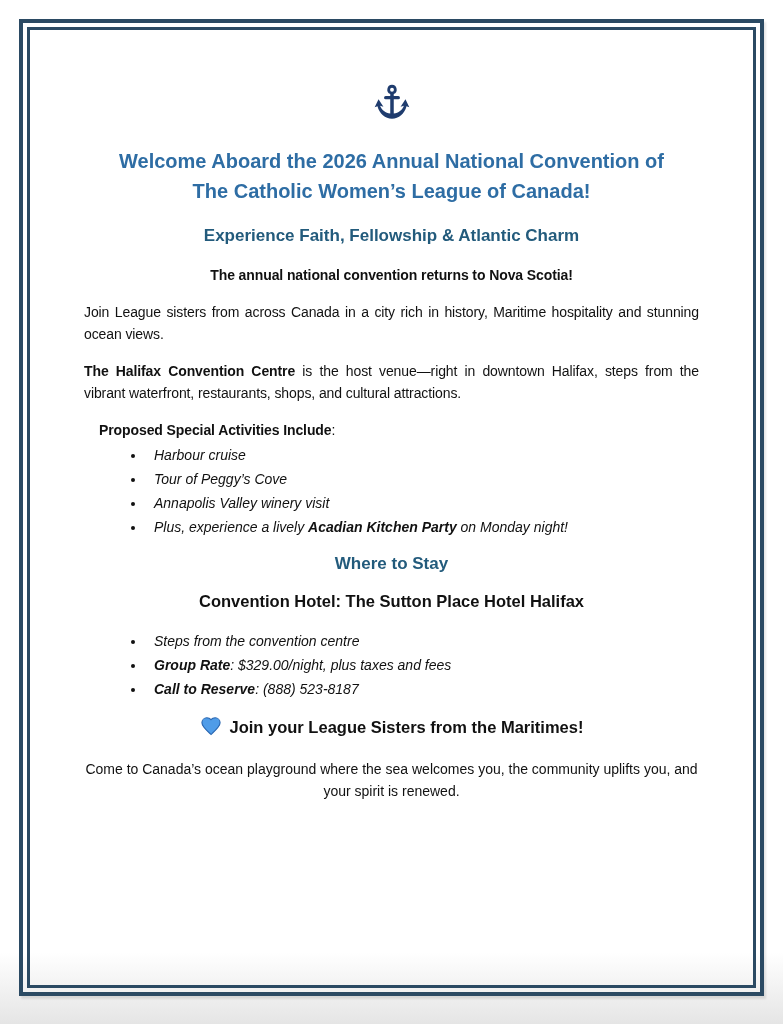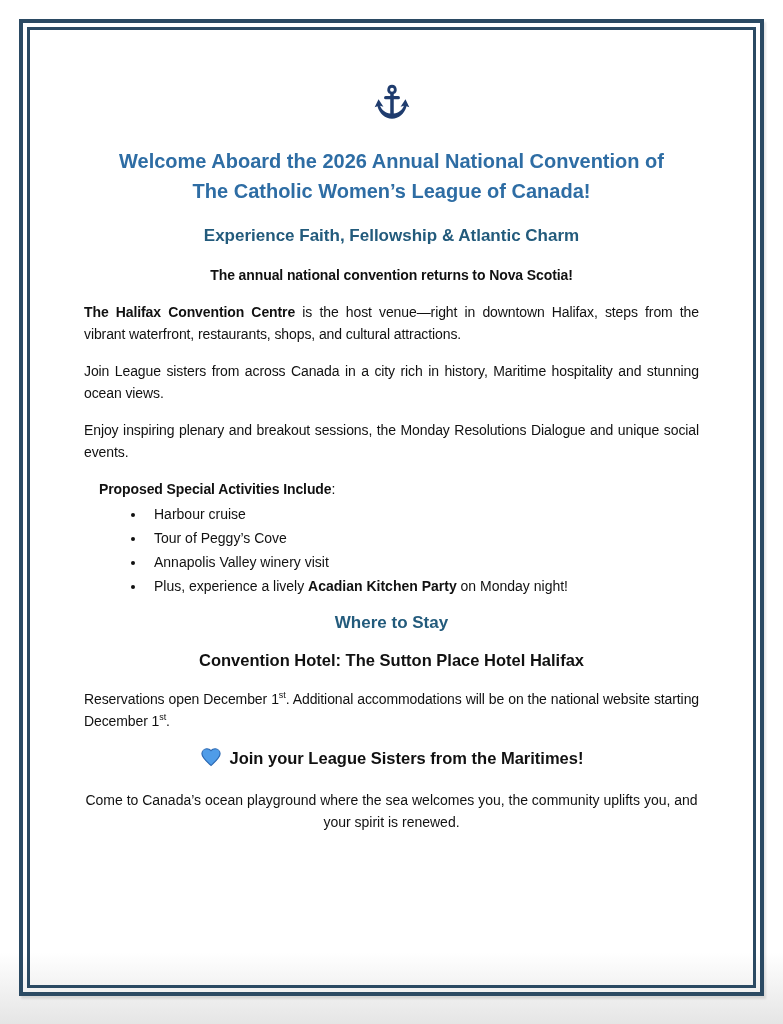--- a/index.html
+++ b/index.html
@@ -57,20 +57,21 @@
     line-height: 22px;
     letter-spacing: -0.1px;
   }
   p.body-text { margin-bottom: 15px; }
   .justify { text-align: justify; }
   .lead-bold { font-weight: bold; text-align: center; }
   ul.bullets {
     list-style: disc;
     padding-left: 62px;
     margin-bottom: 15px;
+    font-style: italic;
   }
   ul.bullets li {
     font-size: 14px;
     line-height: 24px;
     padding-left: 8px;
   }
   .hotel-heading {
     font-weight: bold;
     font-size: 16.5px;
     text-align: center;
@@ -108,41 +109,44 @@
       <div class="page-title">
         <div>Welcome Aboard the 2026 Annual National Convention of</div>
         <div>The Catholic Women’s League of Canada!</div>
       </div>
 
 
       <div class="section-heading">Experience Faith, Fellowship &amp; Atlantic Charm</div>
 
       <p class="body-text lead-bold">The annual national convention returns to Nova Scotia!</p>
 
+      <p class="body-text justify">Join League sisters from across Canada in a city rich in history, Maritime hospitality and stunning ocean views.</p>
+
       <p class="body-text justify"><span class="lead-bold">The Halifax Convention Centre</span><span> is the host venue—right in downtown Halifax, steps from the vibrant waterfront, restaurants, shops, and cultural attractions.</span></p>
 
-      <p class="body-text justify">Join League sisters from across Canada in a city rich in history, Maritime hospitality and stunning ocean views.</p>
-
-      <p class="body-text justify">Enjoy inspiring plenary and breakout sessions, the Monday Resolutions Dialogue and unique social events.</p>
 
       <div class="body-text" style="margin-bottom:2px;padding-left:15px;"><span class="lead-bold">Proposed Special Activities Include</span><span>:</span></div>
 
       <ul class="bullets">
         <li>Harbour cruise</li>
         <li>Tour of Peggy’s Cove</li>
         <li>Annapolis Valley winery visit</li>
         <li><span>Plus, experience a lively </span><span class="lead-bold">Acadian Kitchen Party</span><span> on Monday night!</span></li>
       </ul>
 
       <div class="section-heading">Where to Stay</div>
 
       <div class="hotel-heading">Convention Hotel: The Sutton Place Hotel Halifax</div>
 
+      <ul class="bullets">
+        <li>Steps from the convention centre</li>
+        <li><span class="lead-bold">Group Rate</span><span>: $329.00/night, plus taxes and fees</span></li>
+        <li><span class="lead-bold">Call to Reserve</span><span>: (888) 523-8187</span></li>
+      </ul>
 
-      <p class="body-text justify"><span>Reservations open December 1</span><sup>st</sup><span>. Additional accommodations will be on the national website starting December 1</span><sup>st</sup><span>.</span></p>
 
       <div class="join-line">
         <svg viewBox="0 0 24 22" xmlns="http://www.w3.org/2000/svg">
           <path d="M12 20.3l-1.45-1.32C5.4 14.36 2 11.28 2 7.5 2 4.42 4.42 2 7.5 2c1.74 0 3.41.81 4.5 2.09C13.09 2.81 14.76 2 16.5 2 19.58 2 22 4.42 22 7.5c0 3.78-3.4 6.86-8.55 11.54L12 20.3z" fill="var(--heart-fill)" stroke="var(--heart-stroke)" stroke-width="1.2"></path>
         </svg><span>Join your League Sisters from the Maritimes!</span>
       </div>
 
       <p class="closing-message">Come to Canada’s ocean playground where the sea welcomes you, the community uplifts you, and your spirit is renewed.</p>
 
     </div>

